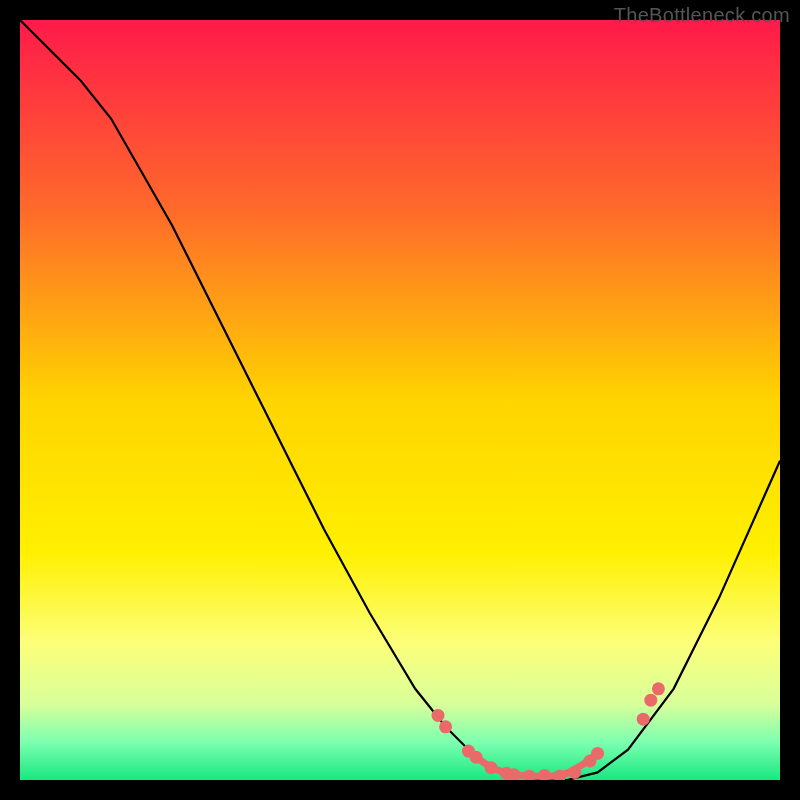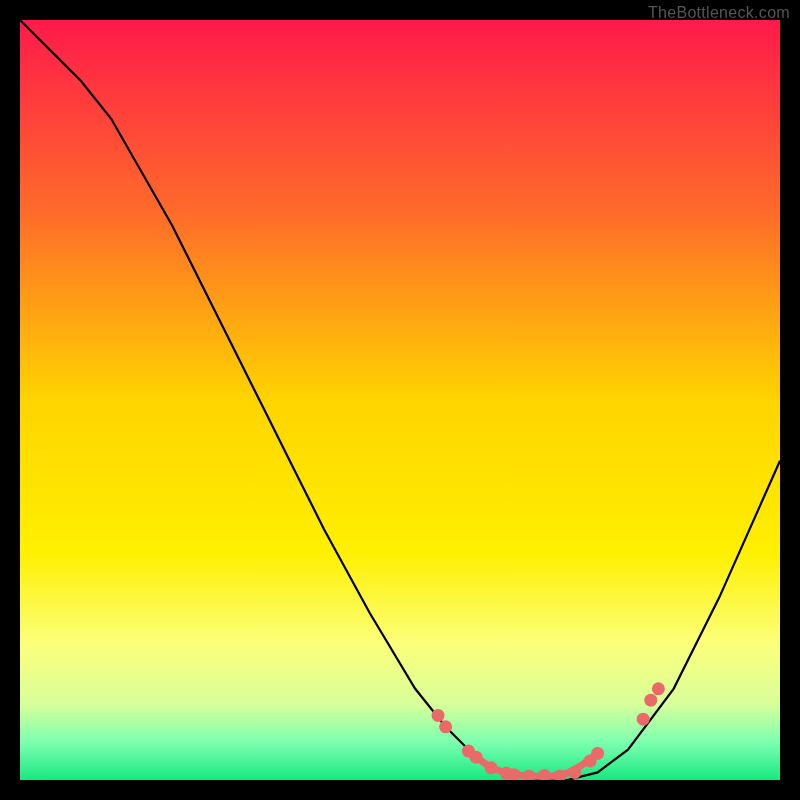--- a/index.html
+++ b/index.html
@@ -9,21 +9,21 @@
     width: 800px;
     height: 800px;
     position: relative;
     font-family: Arial, sans-serif;
   }
   .watermark {
     position: absolute;
     top: 4px;
     right: 10px;
     color: #555;
-    font-size: 16px;
+    font-size: 20px;
     font-weight: 500;
     z-index: 20;
     letter-spacing: 0.3px;
   }
   .frame {
     position: absolute;
     left: 20px;
     top: 20px;
     width: 760px;
     height: 760px;

